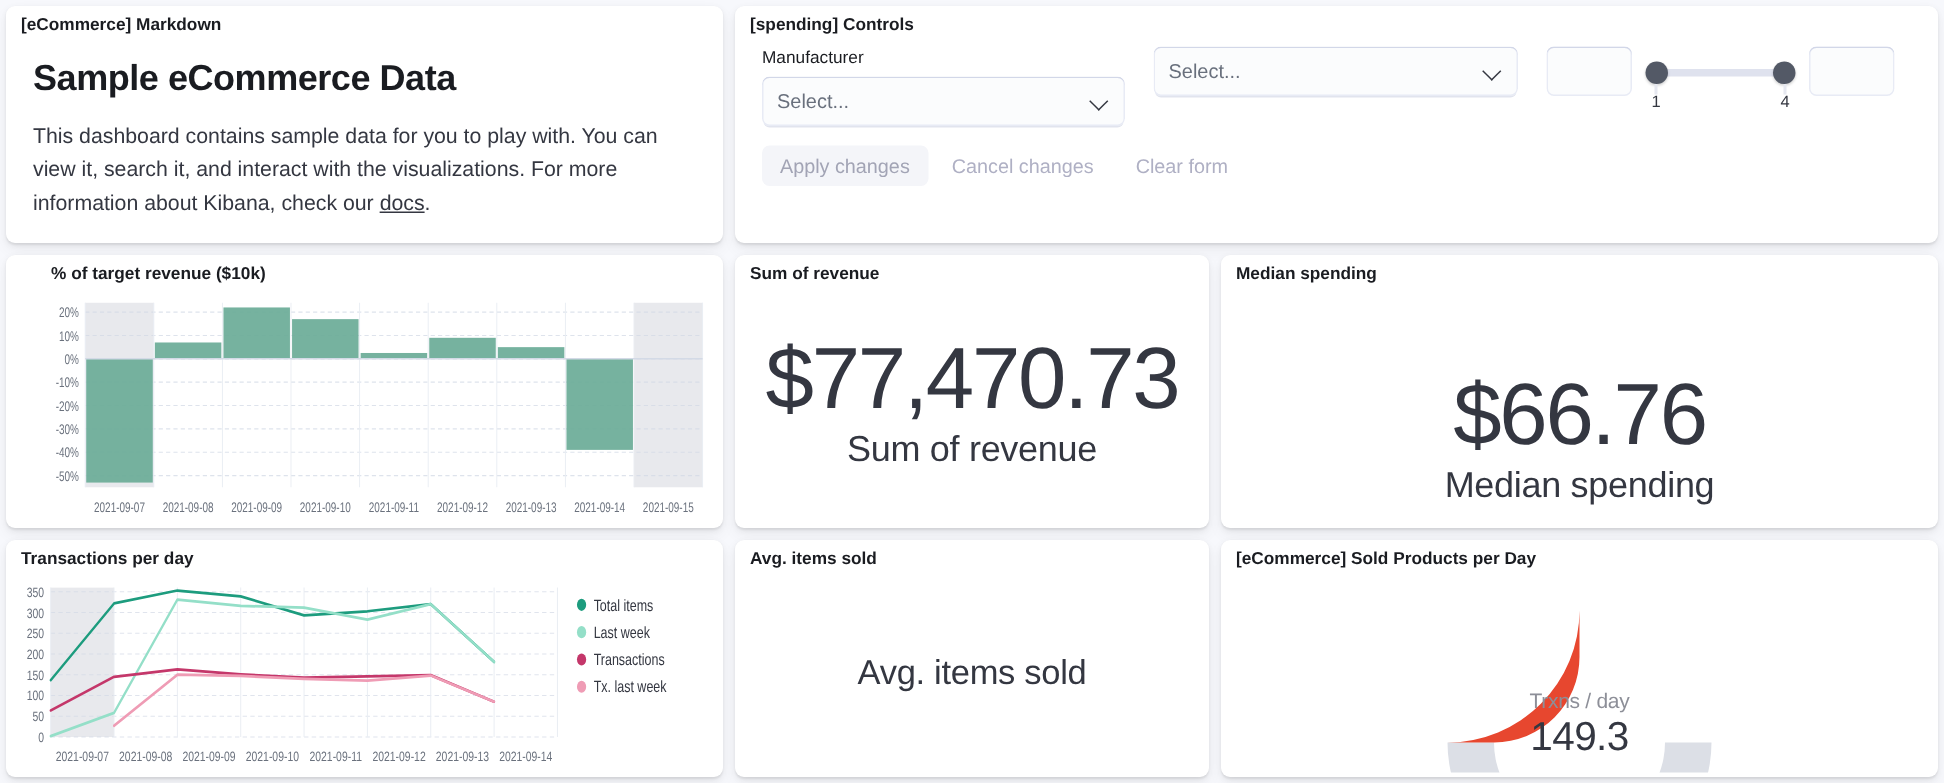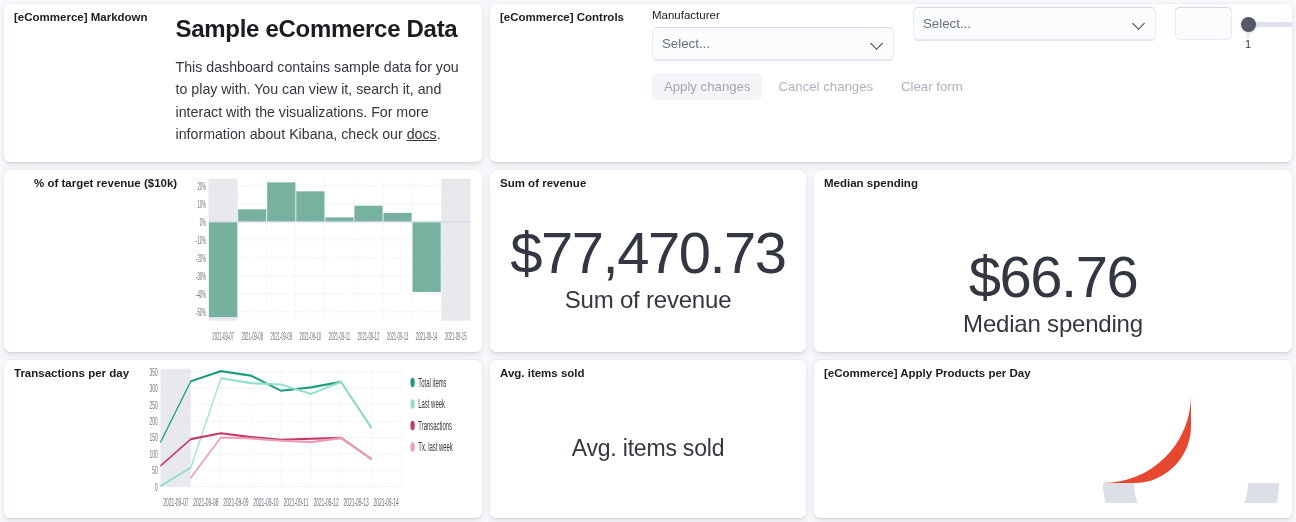--- a/index.html
+++ b/index.html
@@ -19,20 +19,21 @@
   }
 
   .panel {
     background: #fff;
     border-radius: 6px;
     box-shadow: 0 0.7px 1.4px rgba(0,0,0,0.07), 0 1.9px 4px rgba(0,0,0,0.05), 0 4.5px 10px rgba(0,0,0,0.05);
     margin: 4px;
     position: relative;
     overflow: hidden;
     display: flex;
+    flex-direction: column;
   }
   .panel-title {
     font-size: 11.5px;
     font-weight: bold;
     color: #1a1c21;
     padding: 7px 10px 3px 10px;
     line-height: 1.2;
     white-space: nowrap;
   }
 
@@ -174,21 +175,21 @@
 
   <div class="panel md-panel">
     <div class="panel-title">[eCommerce] Markdown</div>
     <div class="md-body">
       <div class="md-h1">Sample eCommerce Data</div>
       <div class="md-p"><span>This dashboard contains sample data for you to play with. You can view it, search it, and interact with the visualizations. For more information about Kibana, check our </span><a class="md-link" href="#">docs</a><span>.</span></div>
     </div>
   </div>
 
   <div class="panel ctrl-panel">
-    <div class="panel-title">[eCommerce] Controls</div>
+    <div class="panel-title">[spending] Controls</div>
     <div class="ctrl-body">
       <div class="ctrl-row">
 
         <div class="ctrl-field manu">
           <div class="ctrl-label">Manufacturer</div>
           <div class="select-box">
             <span>Select...</span>
             <span class="chev"></span>
           </div>
         </div>
@@ -350,22 +351,26 @@
   </div>
 
   <div class="panel metric-panel avg">
     <div class="panel-title">Avg. items sold</div>
     <div class="metric-body">
       <div class="metric-label">Avg. items sold</div>
     </div>
   </div>
 
   <div class="panel gauge-panel">
-    <div class="panel-title">[eCommerce] Apply Products per Day</div>
+    <div class="panel-title">[eCommerce] Sold Products per Day</div>
     <div class="gauge-body">
       <svg id="gauge-svg" width="300" height="128" viewBox="0 0 300 128">
           <path d="M 62 107.99999999999999 A 88 88 0 0 0 238 108 L 207 108 A 57 57 0 0 1 93 108 Z" fill="#dcdfe6"></path>
           <path d="M 62 107.99999999999999 A 88 88 0 0 0 150 20 L 150 51 A 57 57 0 0 1 93 108 Z" fill="#e7472f"></path>
         </svg>
+      <div class="gauge-text">
+        <div class="gauge-sub">Trxns / day</div>
+        <div class="gauge-val">149.3</div>
+      </div>
     </div>
   </div>
 
 </div>
 
 </body></html>

